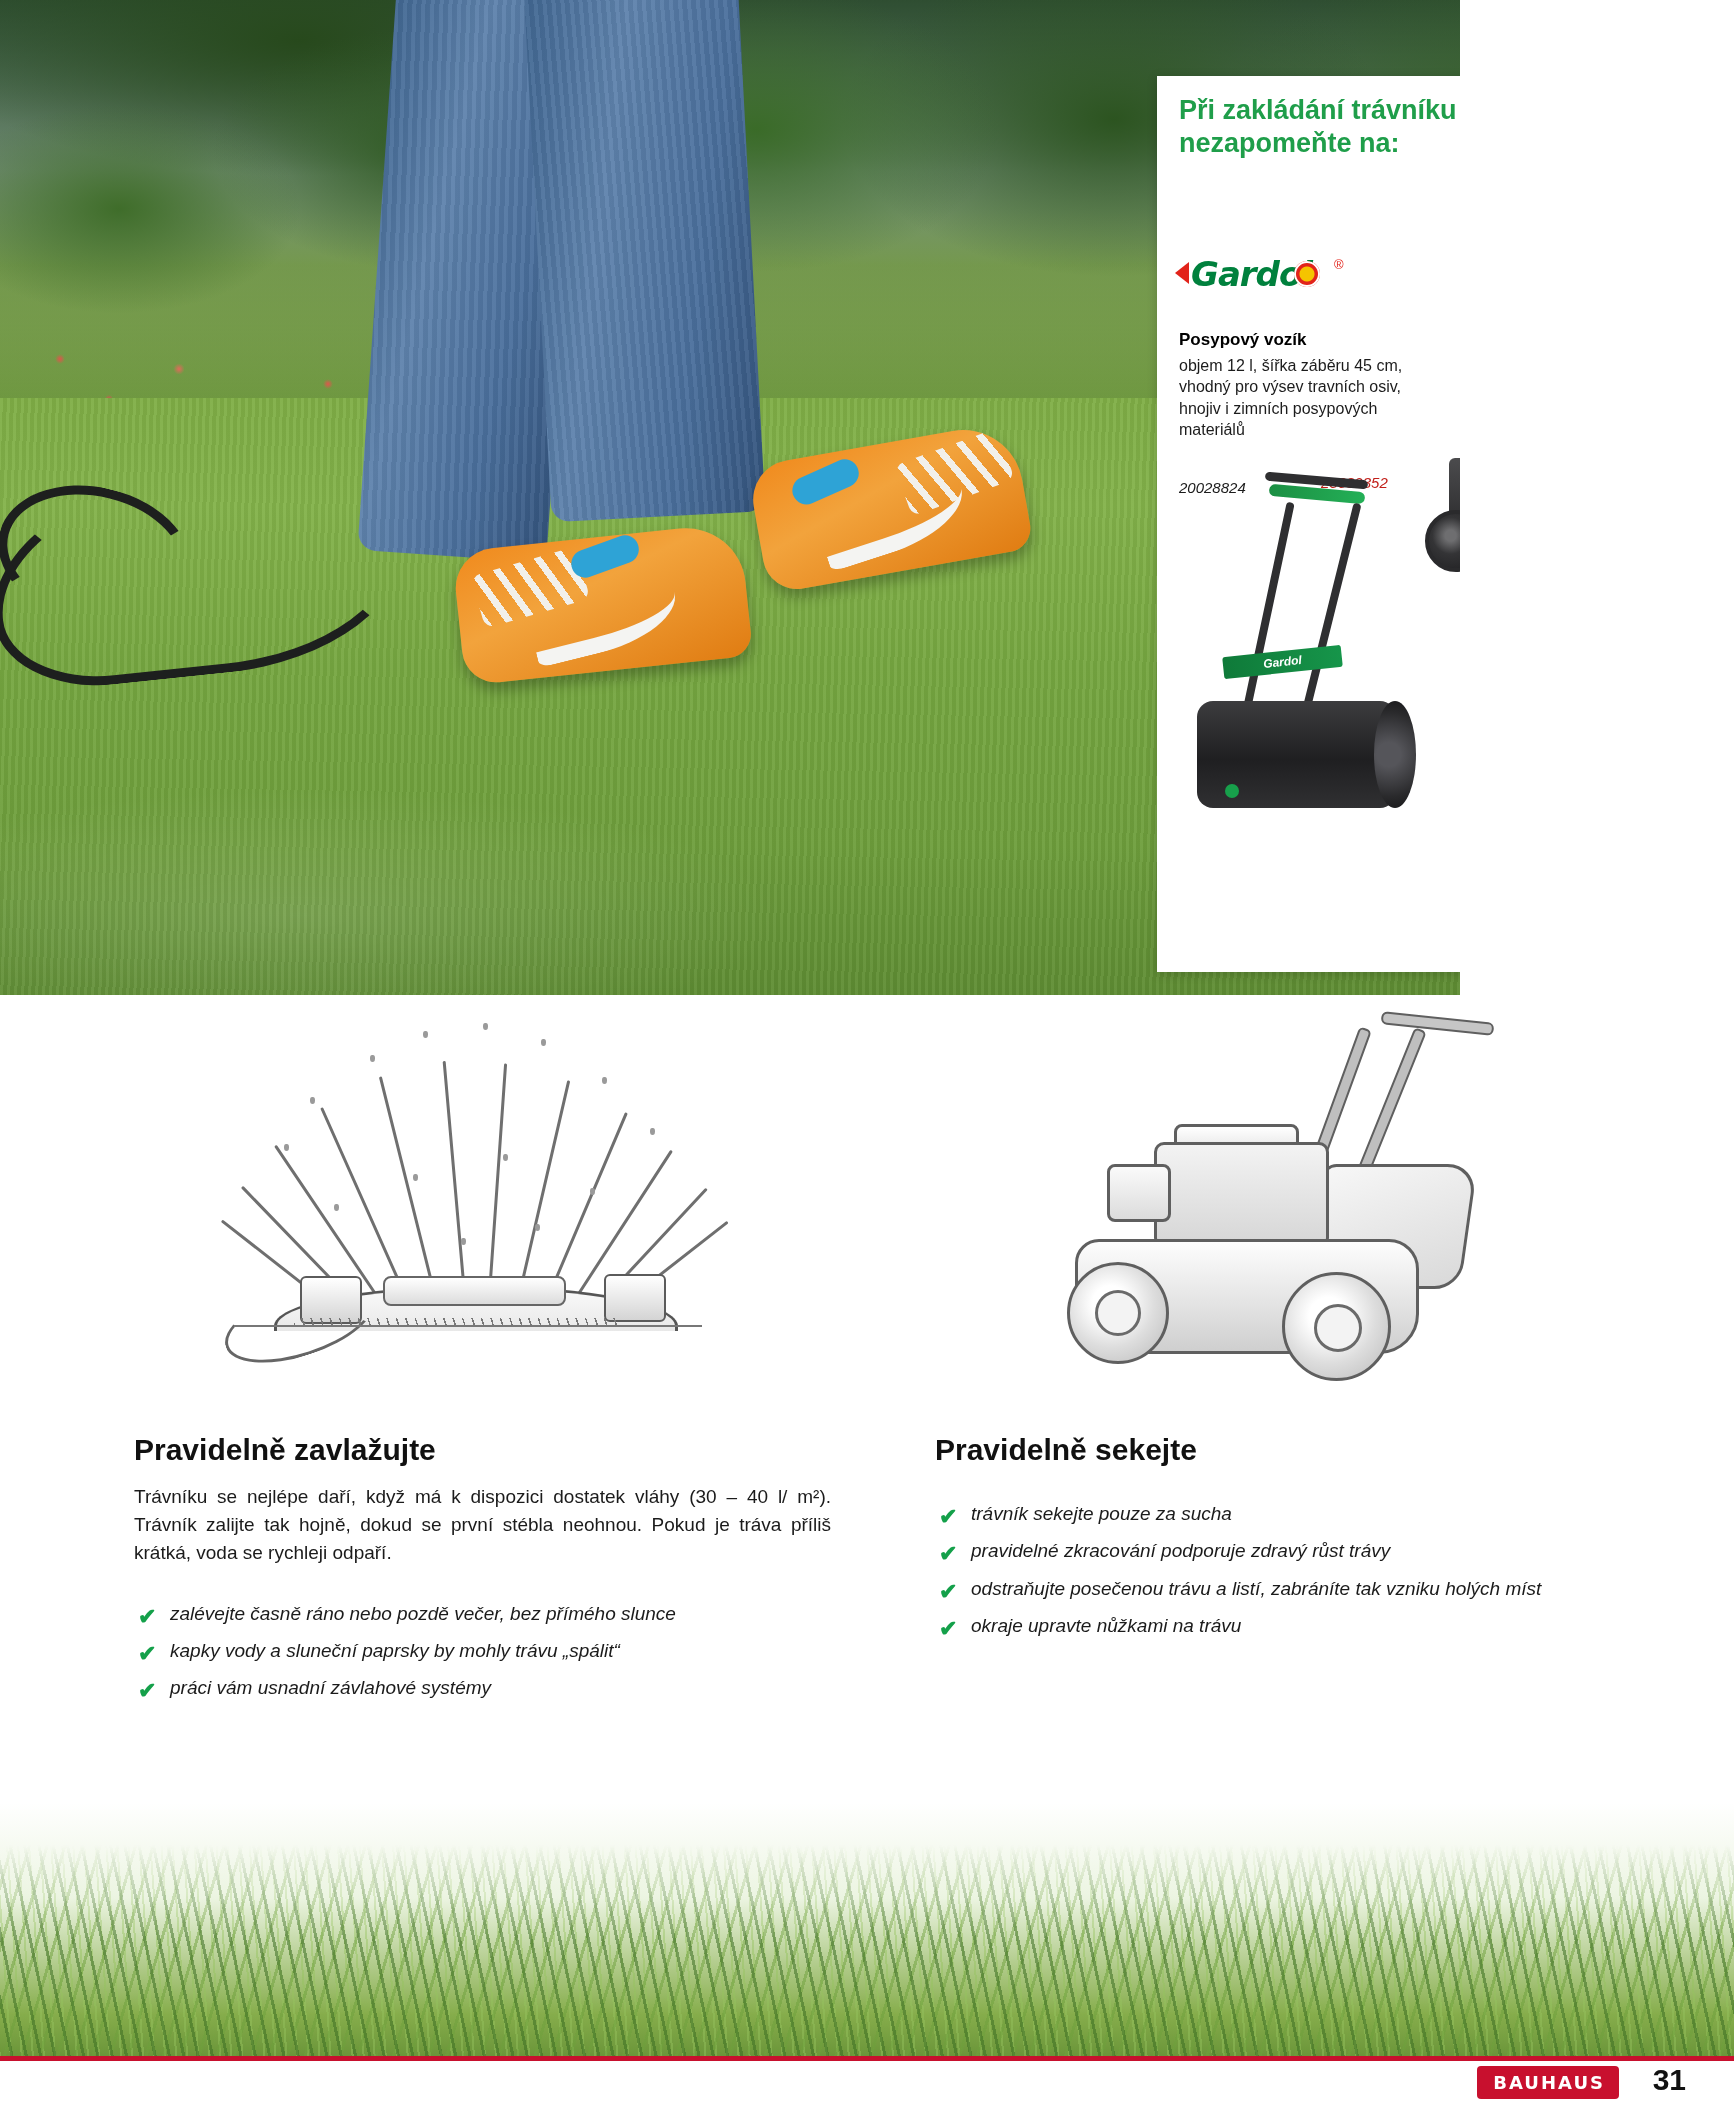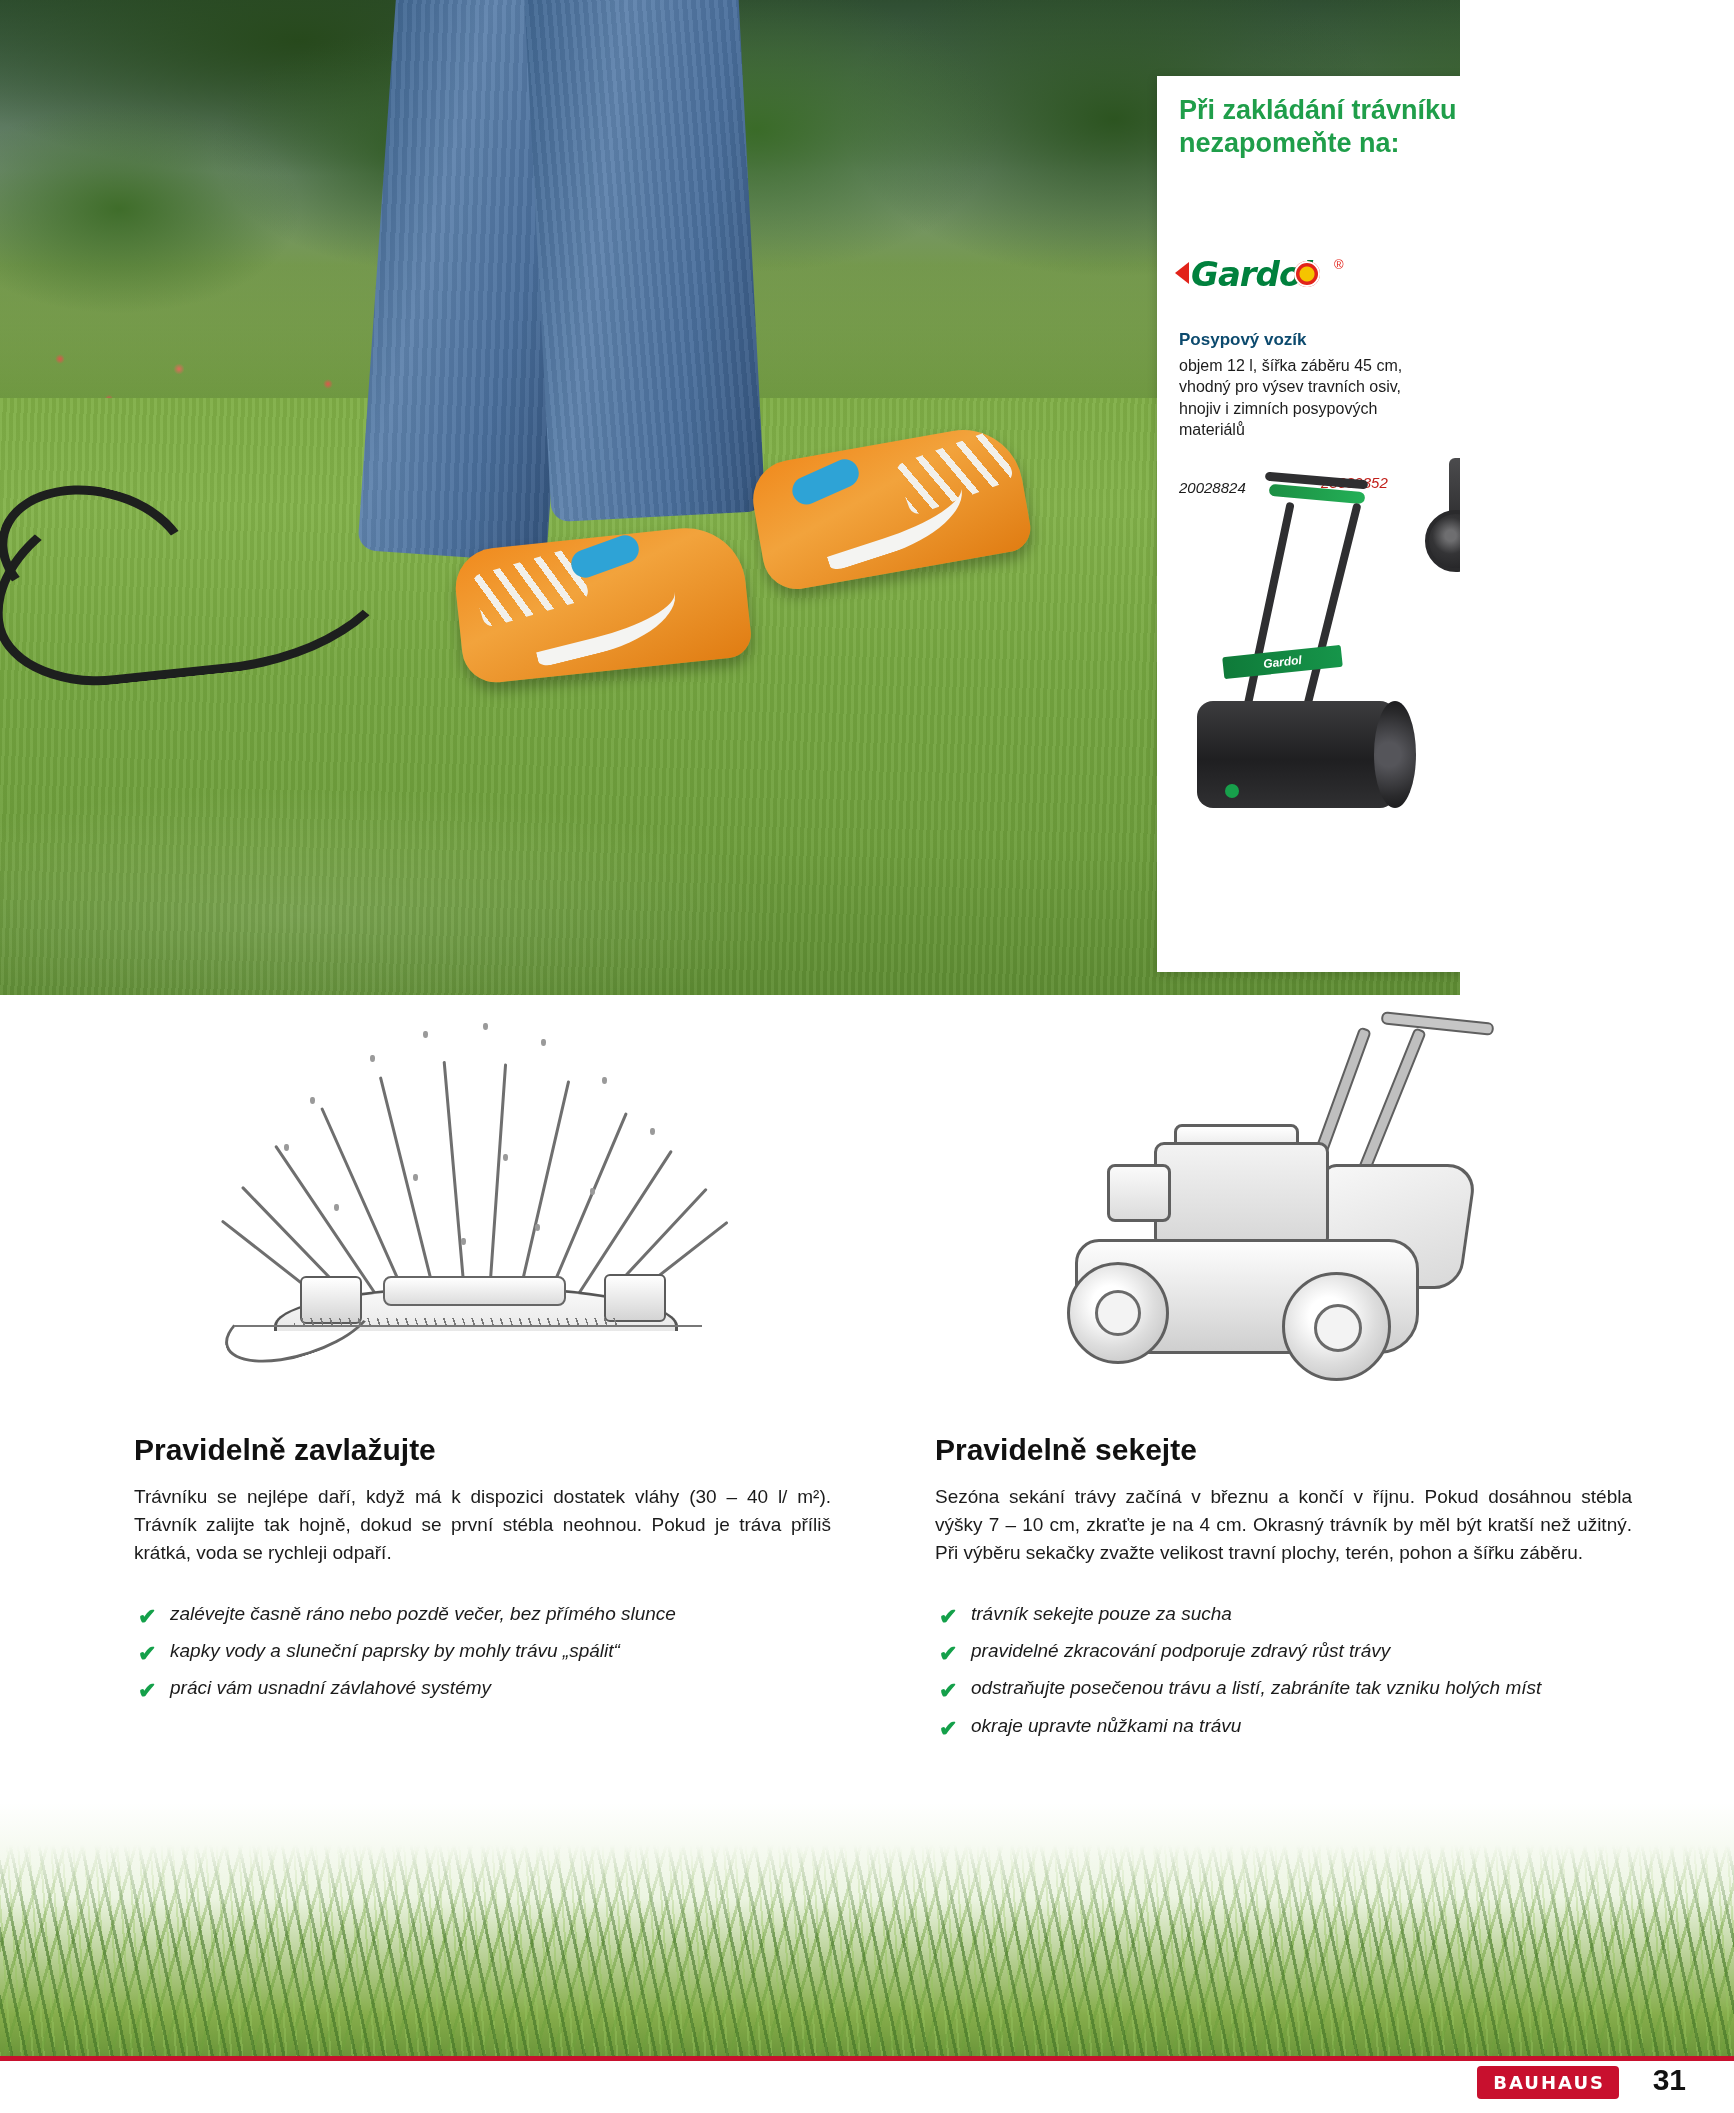--- a/index.html
+++ b/index.html
@@ -184,21 +184,21 @@
   .gardol .g-reg {
     position: absolute;
     font-size: 13px;
     color: #e2231a;
     font-family: "Liberation Sans", sans-serif;
     font-style: normal;
     font-weight: normal;
   }
 
   .prod-title {
-    font-size: 17px; font-weight: bold; color: #0c4a6e; margin: 0 0 5px 0;
+    font-size: 17px; font-weight: bold; color: #000000; margin: 0 0 5px 0;
   }
   .prod-desc {
     font-size: 16px; line-height: 1.34; color: #1c1c1c; margin: 0;
   }
   .art-no {
     font-size: 15px; font-style: italic; color: #1c1c1c;
   }
   .art-no.red {
     color: #c2201a;
   }
@@ -626,21 +626,20 @@
         <div class="mw-filter"></div>
         <div class="mw-deck"></div>
         <div class="mw-wheel bl"></div>
         <div class="mw-wheel fr"></div>
         <div class="mw-hub bl"></div>
         <div class="mw-hub fr"></div>
       </div>
     </div>
 
     <h2 class="sect-title">Pravidelně sekejte</h2>
-    <p class="sect-para">Sezóna sekání trávy začíná v březnu a končí v říjnu. Pokud dosáhnou stébla výšky 7 – 10 cm, zkraťte je na 4 cm. Okrasný trávník by měl být kratší než užitný. Při výběru sekačky zvažte velikost travní plochy, terén, pohon a šířku záběru.</p>
 
     <ul class="bullets">
       <li>
         <span class="check">✔</span>
         <span>trávník sekejte pouze za sucha</span>
       </li>
       <li>
         <span class="check">✔</span>
         <span>pravidelné zkracování podporuje zdravý růst trávy</span>
       </li>

